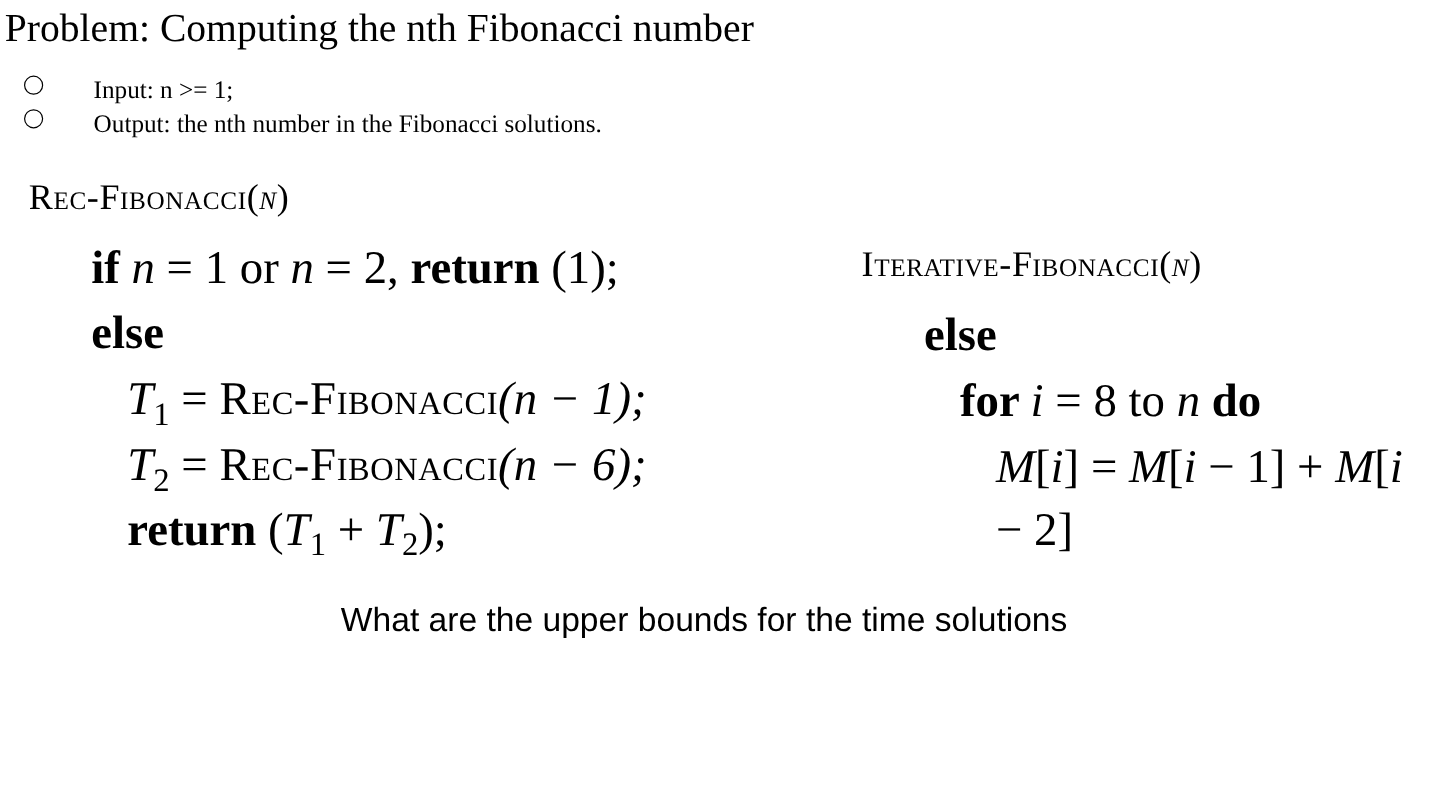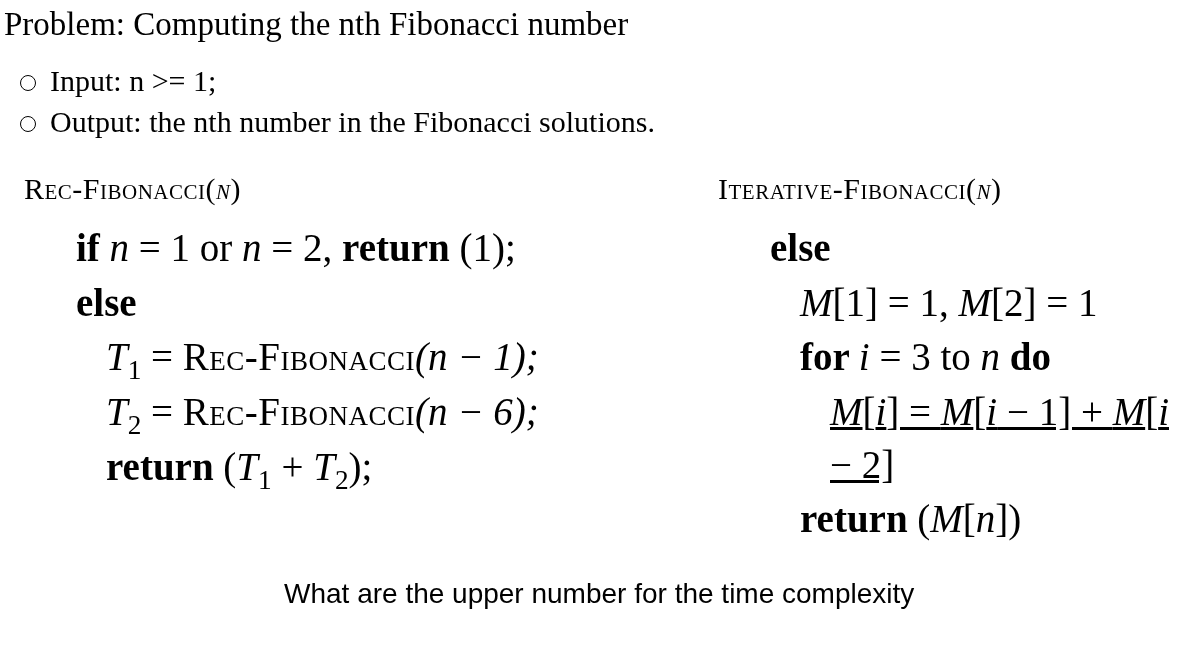--- a/index.html
+++ b/index.html
@@ -19,41 +19,43 @@
     font-size: 33px;
     font-weight: 400;
     margin: 0 0 18px 0;
   }
   ul.bullets {
     list-style: none;
     margin: 0 0 30px 0;
     padding: 0 0 0 16px;
   }
   ul.bullets li {
-    font-size: 30px;
+    font-size: 21px;
     line-height: 1.35;
     display: flex;
-    align-items: center;
+    align-items: flex-start;
+    gap: 28px;
   }
   .bullet-marker {
     display: inline-block;
     width: 14px;
     height: 14px;
     border: 1.5px solid #000;
     border-radius: 50%;
     margin-right: 14px;
     vertical-align: middle;
     flex-shrink: 0;
     position: relative;
     top: 2px;
   }
   .cols {
     display: flex;
     flex-direction: row;
     margin-top: 18px;
+    align-items: flex-end;
   }
   .col-left {
     flex: 0 0 640px;
     padding-left: 20px;
   }
   .col-right {
     flex: 1;
     padding-left: 54px;
   }
   .algo-name {
@@ -70,21 +72,20 @@
   .algo-body .lvl1 {
     margin: 2px 0;
   }
   .algo-body .lvl2 {
     padding-left: 30px;
     margin: 2px 0;
   }
   .algo-body .lvl3 {
     padding-left: 60px;
     margin: 2px 0;
-    text-decoration: underline;
   }
   .mit { font-style: italic; }
   .kw { font-weight: bold; }
   .sc { font-variant: small-caps; letter-spacing: 0.5px; }
   sub { font-size: 0.7em; line-height: 0; }
   .question {
     font-family: Arial, Helvetica, sans-serif;
     font-size: 28px;
     margin-top: 28px;
     padding-left: 280px;
@@ -136,33 +137,27 @@
 
     <div class="col-right">
       <div class="algo-name">
         <span class="sc">Iterative-Fibonacci</span>(<span class="mit">n</span>)
       </div>
       <div class="algo-body">
         <div class="lvl1">
           <span class="kw">else</span>
         </div>
         <div class="lvl2">
-          <span class="mit">M</span><span>[1] = 1,  </span><span class="mit">M</span><span>[2] = 1</span>
-        </div>
-        <div class="lvl2">
-          <span class="kw">for </span><span class="mit">i</span><span> = 3 to </span><span class="mit">n</span><span class="kw"> do</span>
+          <span class="kw">for </span><span class="mit">i</span><span> = 8 to </span><span class="mit">n</span><span class="kw"> do</span>
         </div>
         <div class="lvl3">
           <span class="mit">M</span><span>[</span><span class="mit">i</span><span>] = </span><span class="mit">M</span><span>[</span><span class="mit">i</span><span> − 1] + </span><span class="mit">M</span><span>[</span><span class="mit">i</span><span> − 2]</span>
-        </div>
-        <div class="lvl2">
-          <span class="kw">return</span><span> (</span><span class="mit">M</span><span>[</span><span class="mit">n</span><span>])</span>
         </div>
       </div>
     </div>
 
   </div>
 
   <div class="question">
-    <div>What are the upper number for the time complexity</div>
+    <div>What are the upper bounds for the time solutions</div>
   </div>
 
 </div>
 
 </body></html>

